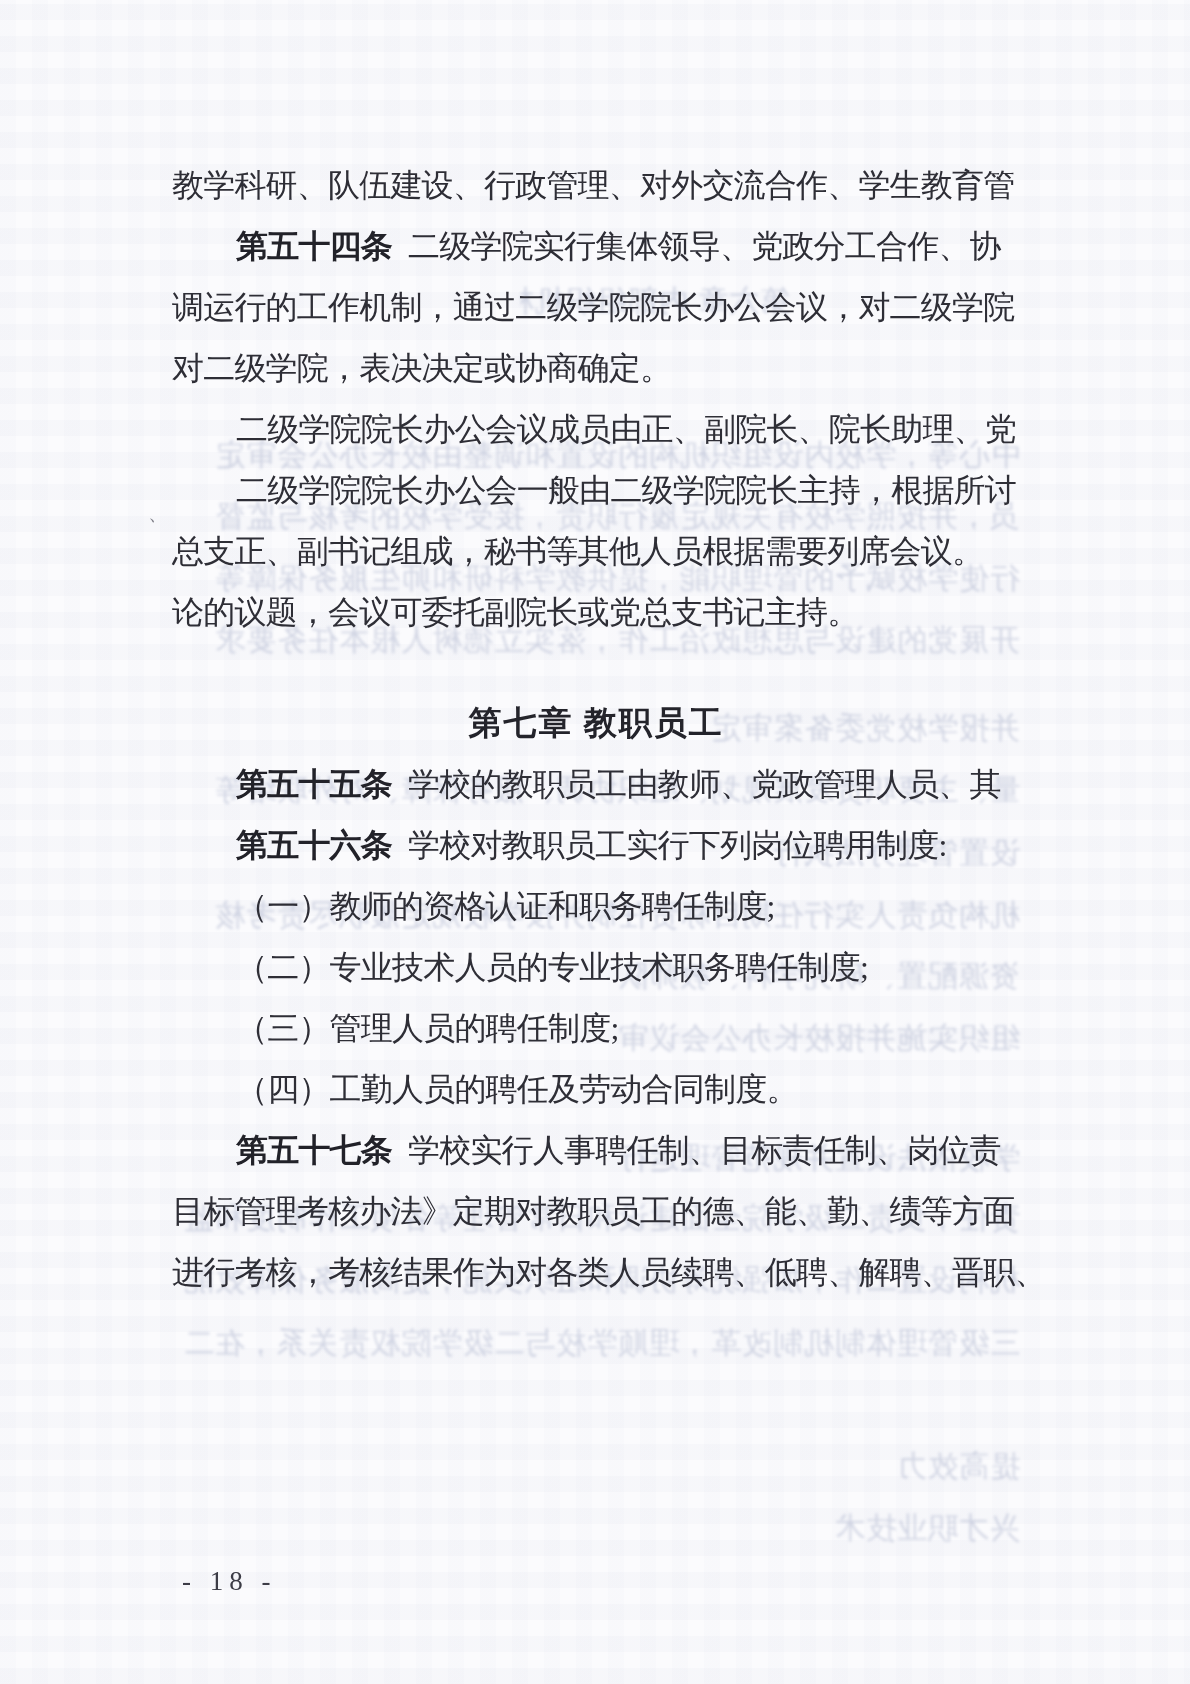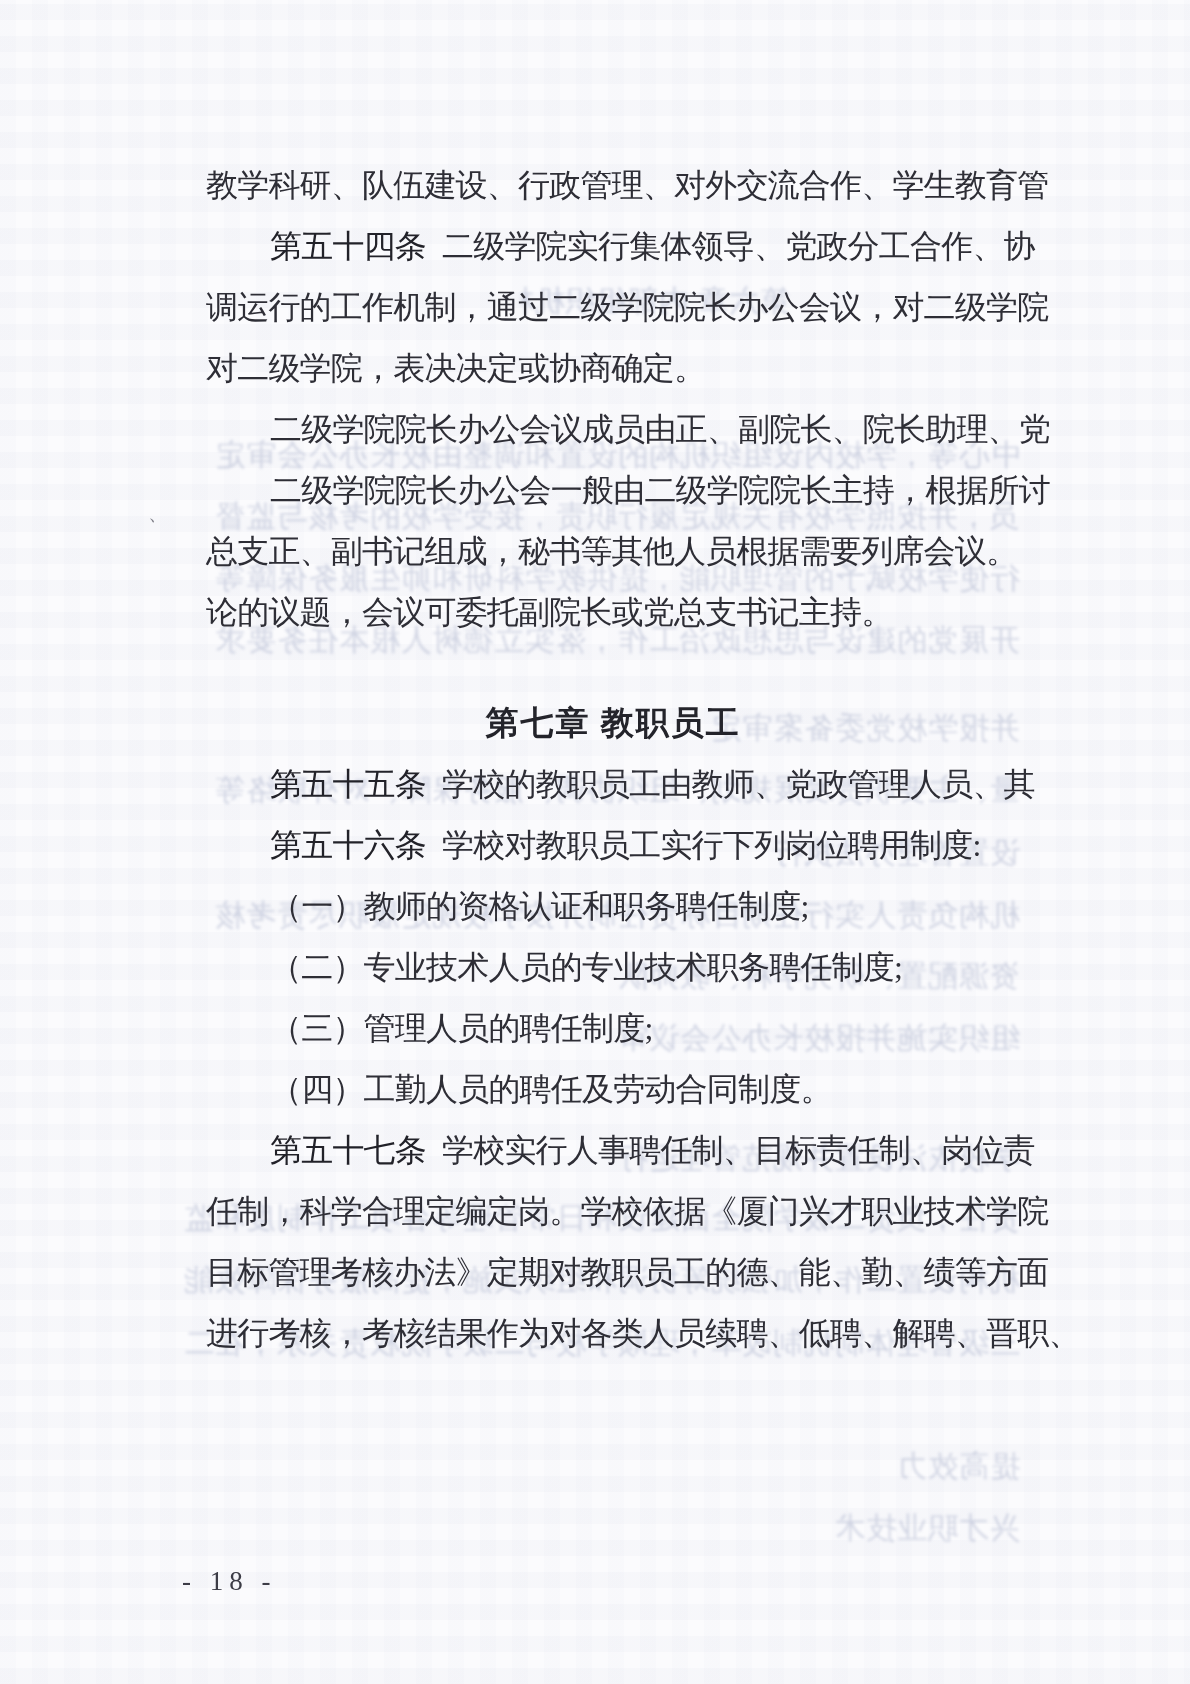--- a/index.html
+++ b/index.html
@@ -7,23 +7,23 @@
     position:relative;width:1190px;height:1684px;overflow:hidden;
     background-color:#fbfbfd;
     background-image:
       repeating-linear-gradient(0deg, rgba(208,212,226,0.10) 0 16px, rgba(255,255,255,0) 16px 32px),
       repeating-linear-gradient(90deg, rgba(214,218,232,0.08) 0 16px, rgba(255,255,255,0) 16px 32px);
     font-family:"Liberation Serif","DejaVu Serif",serif;
   }
   .content{position:absolute;left:172px;top:155px;width:848px;}
   .line{
     height:61px;line-height:61px;font-size:32px;letter-spacing:-0.8px;
-    color:#2e2e36;white-space:nowrap;margin-left:34px;
+    color:#2e2e36;white-space:nowrap;
   }
-  .line .art{font-weight:400;color:#222229;margin-right:16px;}
+  .line .art{font-weight:700;color:#222229;margin-right:16px;}
   .line.article,.line.indent{text-indent:64px;}
   .line.heading{
     margin-top:50px;text-align:center;text-indent:0;
     font-weight:700;font-size:33px;letter-spacing:2px;color:#24242b;font-family:Liberation Serif, serif;
   }
   .ghost-layer{position:absolute;inset:0;pointer-events:none;}
   .ghost{
     position:absolute;height:36px;line-height:36px;overflow:hidden;
     transform:scaleX(-1);filter:blur(1.7px);
     color:#9ba4c2;opacity:0.42;font-size:30px;letter-spacing:1px;white-space:nowrap;
@@ -70,18 +70,17 @@
       <div class="line body"><span>总支正、副书记组成，秘书等其他人员根据需要列席会议。</span></div>
       <div class="line body"><span>论的议题，会议可委托副院长或党总支书记主持。</span></div>
       <div class="line heading"><span>第七章  教职员工</span></div>
       <div class="line article"><span class="art">第五十五条</span><span>学校的教职员工由教师、党政管理人员、其</span></div>
       <div class="line article"><span class="art">第五十六条</span><span>学校对教职员工实行下列岗位聘用制度:</span></div>
       <div class="line indent"><span>（一）教师的资格认证和职务聘任制度;</span></div>
       <div class="line indent"><span>（二）专业技术人员的专业技术职务聘任制度;</span></div>
       <div class="line indent"><span>（三）管理人员的聘任制度;</span></div>
       <div class="line indent"><span>（四）工勤人员的聘任及劳动合同制度。</span></div>
       <div class="line article"><span class="art">第五十七条</span><span>学校实行人事聘任制、目标责任制、岗位责</span></div>
-      <div class="line body"><span>任制，科学合理定编定岗。学校依据《厦门兴才职业技术学院</span></div>
       <div class="line body"><span>目标管理考核办法》定期对教职员工的德、能、勤、绩等方面</span></div>
       <div class="line body"><span>进行考核，考核结果作为对各类人员续聘、低聘、解聘、晋职、</span></div>
     </div>
   <div class="footer">- 18 -</div>
 </div>
 
 </body></html>

